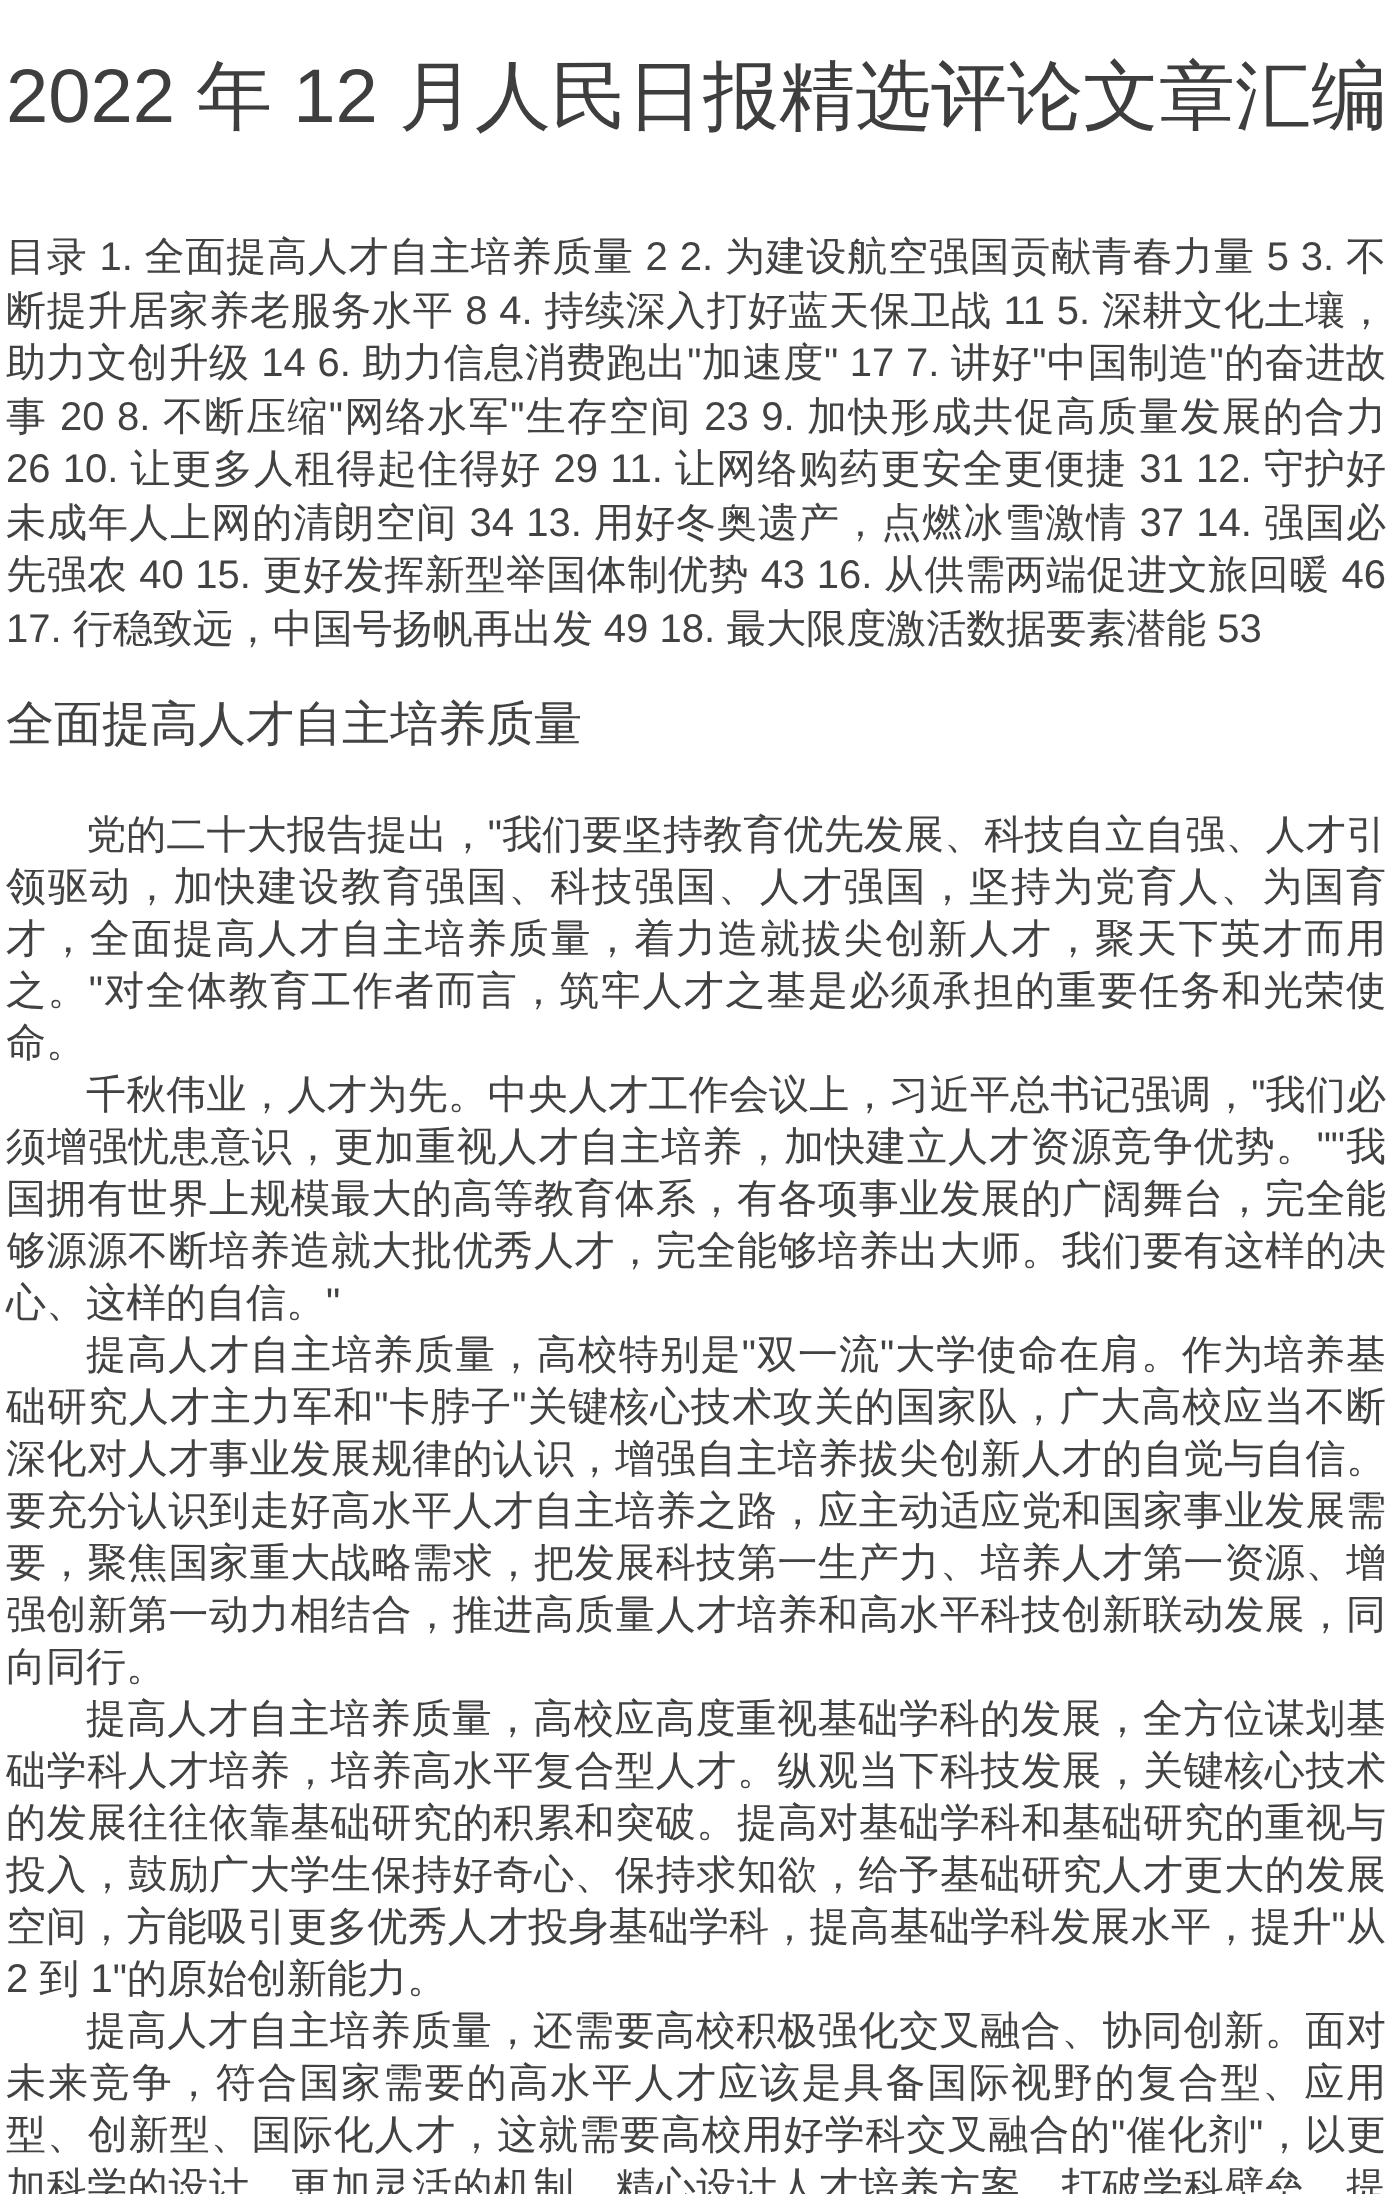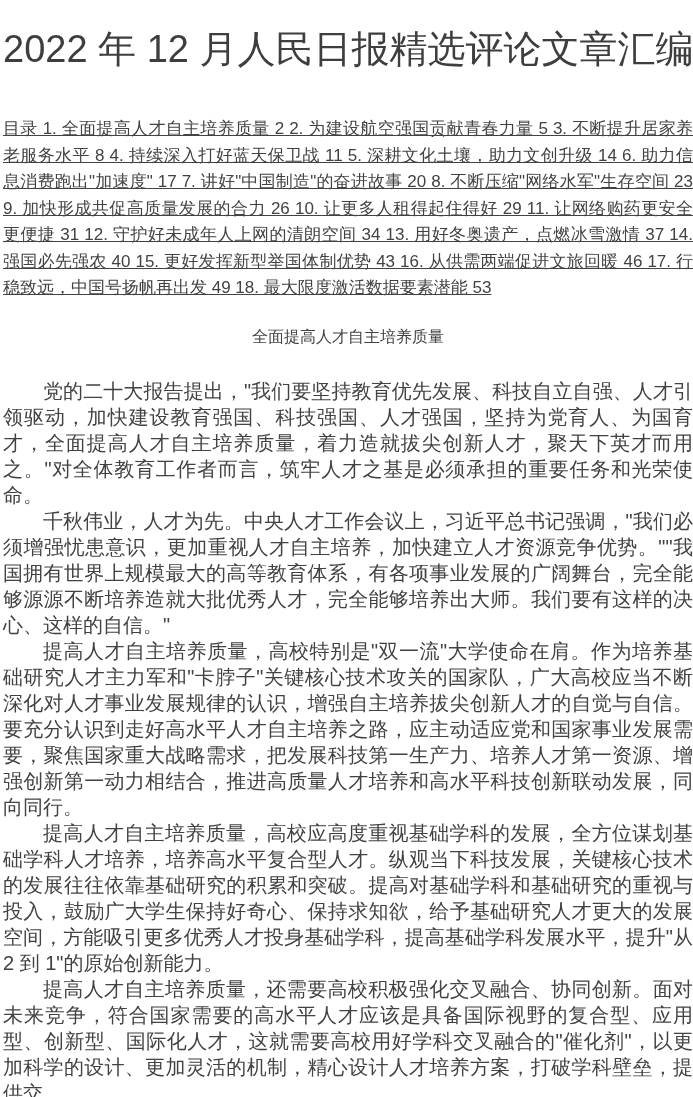--- a/index.html
+++ b/index.html
@@ -22,31 +22,30 @@
     margin: 0;
     padding-top: 27px;
     font-size: 38px;
     font-weight: 400;
     line-height: 44px;
     white-space: nowrap;
     color: #3e3e3e;
   }
   .toc {
     margin: 45px 0 0 0;
-    font-size: 17px;
+    font-size: 20px;
     line-height: 26.5px;
     text-align: justify;
-    text-decoration: underline;
   }
   .article-title {
     margin: 22px 0 0 0;
-    font-size: 16px;
+    font-size: 24px;
     font-weight: 400;
     line-height: 26.5px;
-    text-align: center;
+    text-align: left;
   }
   .article-body {
     margin-top: 28px;
   }
   .para {
     margin: 0;
     font-size: 20px;
     line-height: 26px;
     text-indent: 2em;
     text-align: justify;

